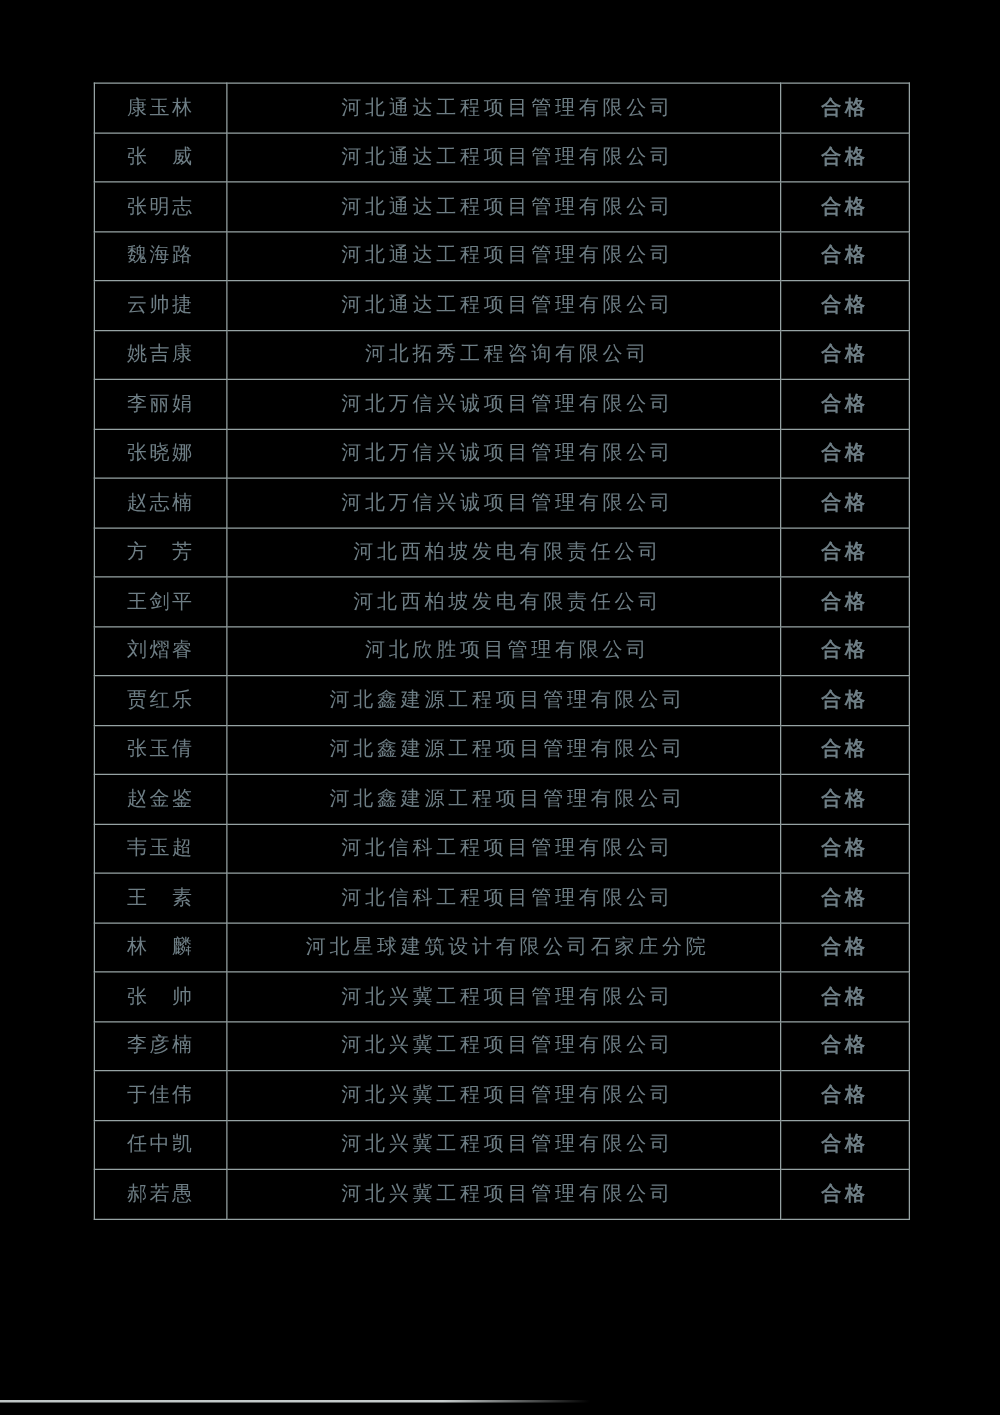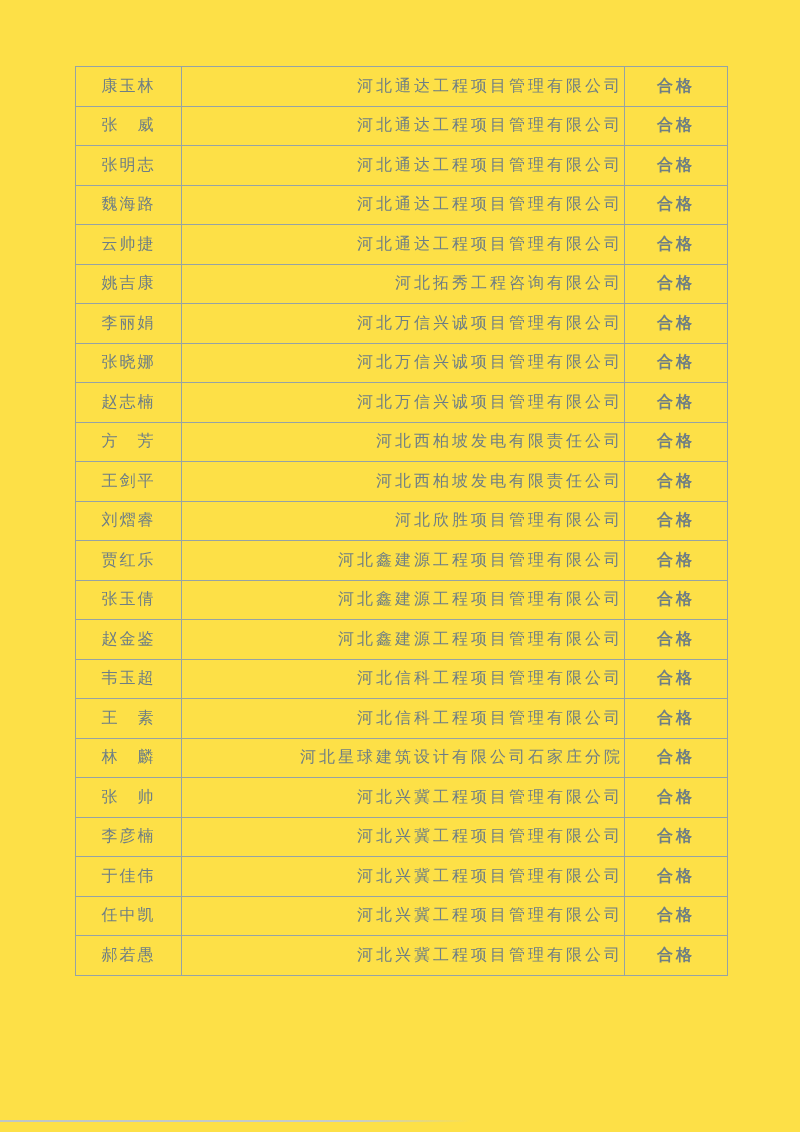--- a/index.html
+++ b/index.html
@@ -4,21 +4,21 @@
 <style>
   html, body {
     margin: 0;
     padding: 0;
     background: #ffffff;
   }
   .page {
     position: relative;
     width: 800px;
     height: 1132px;
-    background: #fde047;
+    background: #000000;
     overflow: hidden;
     font-family: "Liberation Serif", "DejaVu Serif", serif;
   }
   .roster-table {
     position: absolute;
     left: 75px;
     top: 66px;
     width: 637px;
     border-collapse: collapse;
     table-layout: fixed;
@@ -32,21 +32,21 @@
     overflow: hidden;
     white-space: nowrap;
   }
   td.col-name {
     width: 103px;
     text-align: center;
     letter-spacing: 2px;
   }
   td.col-company {
     width: 434px;
-    text-align: right;
+    text-align: center;
     padding-left: 7px;
     letter-spacing: 3px;
     margin-left: 28px;
   }
   td.col-result {
     width: 100px;
     text-align: center;
     letter-spacing: 3px;
     font-weight: bold;
   }

